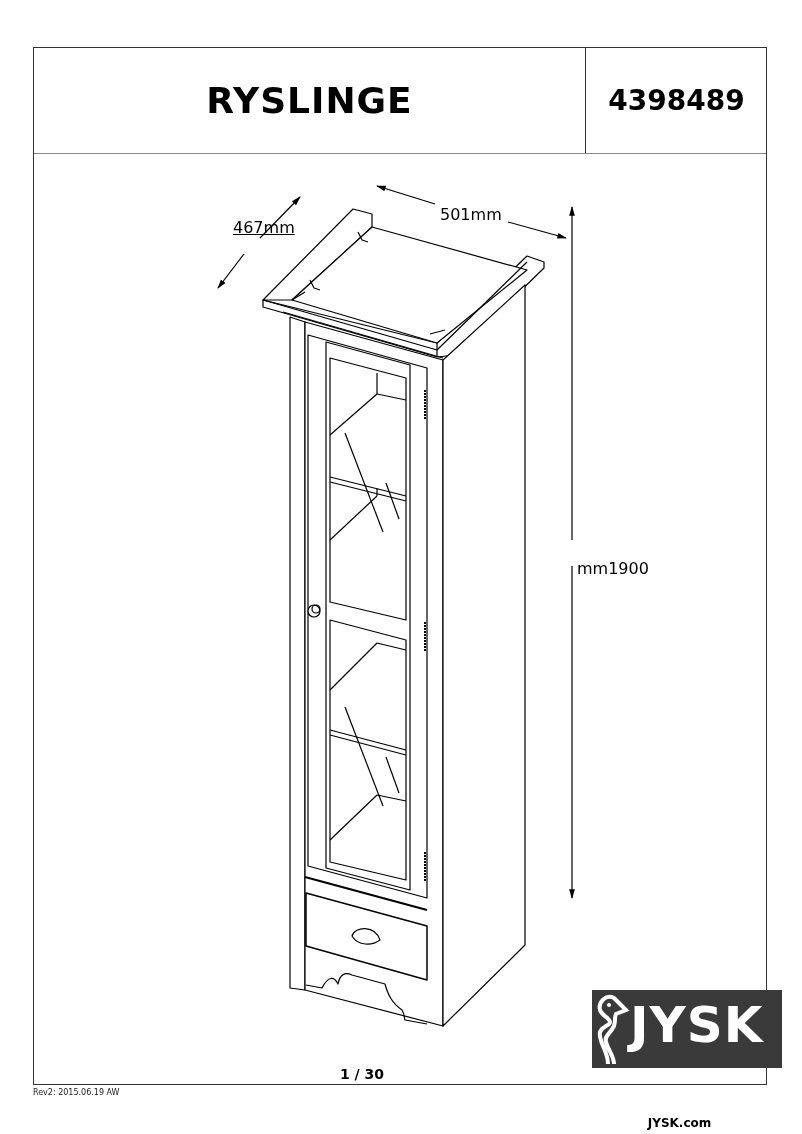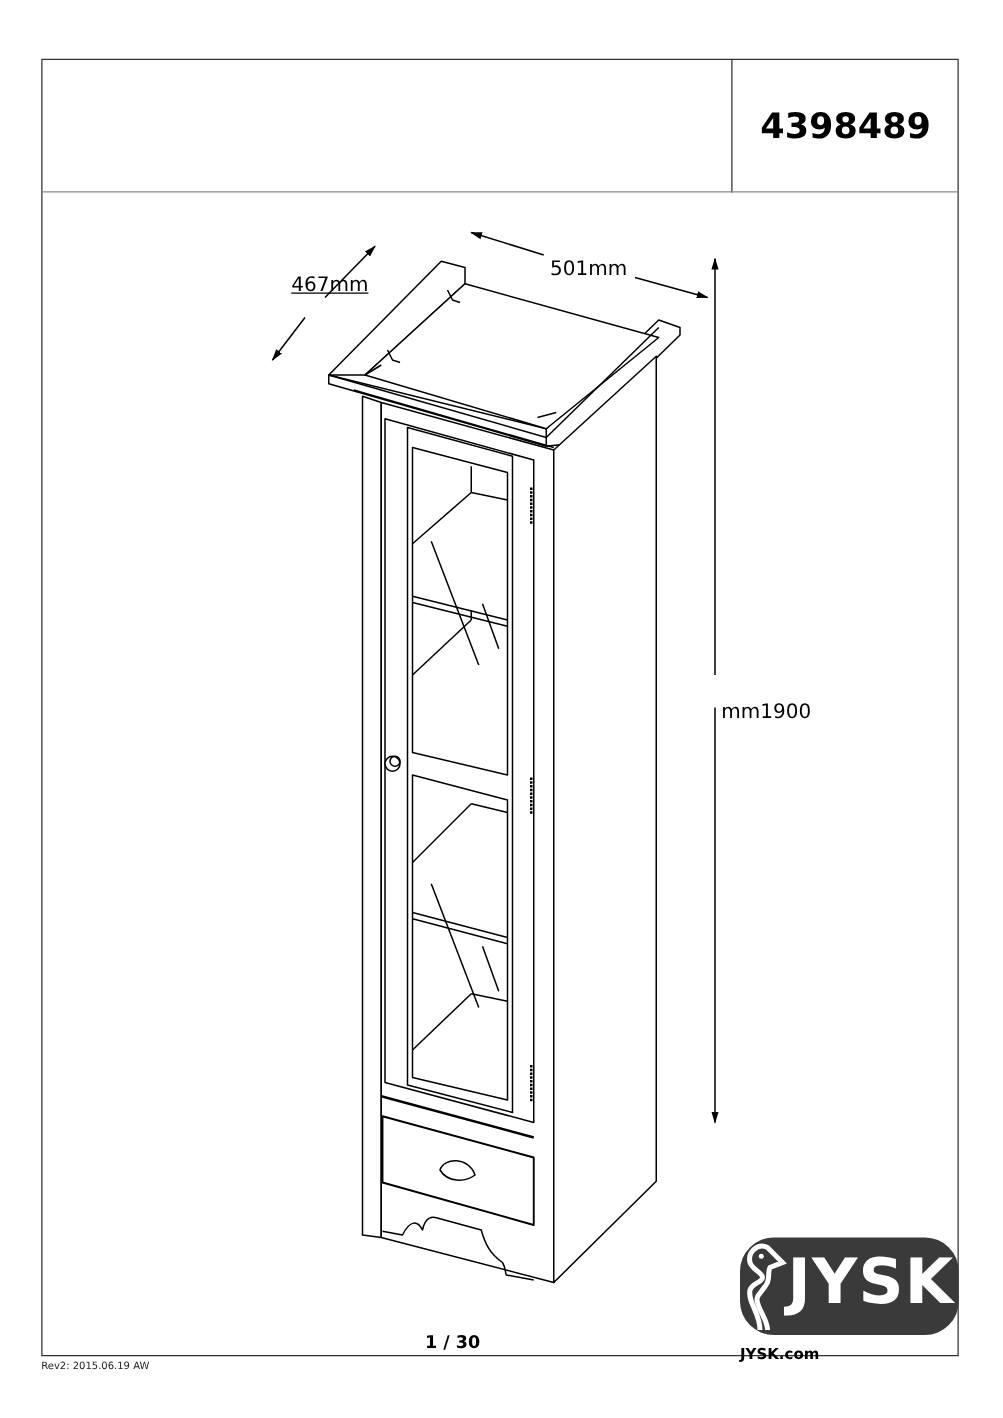--- a/index.html
+++ b/index.html
@@ -4,30 +4,31 @@
 <style>
   html, body { margin:0; padding:0; background:#ffffff; }
   body { width:802px; height:1134px; position:relative; overflow:hidden; font-family:"DejaVu Sans", sans-serif; color:#000; }
   .frame { position:absolute; left:33px; top:47px; width:734px; height:1038px; border:1px solid #333; box-sizing:border-box; }
   .header-divider { position:absolute; left:0; top:105px; width:100%; height:0; border-top:1px solid #888; }
   .header-vdivider { position:absolute; left:551px; top:0; width:0; height:106px; border-left:1px solid #333; }
   .title { position:absolute; left:0; top:0; width:551px; height:105px; display:flex; align-items:center; justify-content:center; font-weight:bold; font-size:36px; letter-spacing:1px; }
   .code { position:absolute; left:552px; top:0; width:181px; height:105px; display:flex; align-items:center; justify-content:center; font-weight:bold; font-size:28px; }
   .drawing { position:absolute; left:0; top:0; width:802px; height:1134px; }
   .dim { position:absolute; font-size:16px; font-family:"DejaVu Sans", sans-serif; }
-  .logo { position:absolute; left:592px; top:990px; width:175px; height:78px; background:#3a3a3a;border-radius:27px; }
+  .logo { position:absolute; left:592px; top:990px; width:190px; height:78px; background:#3a3a3a; }
   .logo-text { position:absolute; left:38px; top:6px; color:#fff; font-weight:bold; font-size:50px; letter-spacing:1px; font-family:"DejaVu Sans", sans-serif; }
-  .logo-url { position:absolute; left:592px; top:1076px; width:175px; font-weight:bold; font-size:12px; }
+  .logo-url { position:absolute; left:592px; top:1116px; width:175px; text-align:center; font-weight:bold; font-size:12px; }
   .page-num { position:absolute; left:340px; top:1066px; width:120px; text-align:left; font-weight:bold; font-size:14px; }
   .rev { position:absolute; left:33px; top:1088px; font-size:8px; color:#222; }
 </style>
 </head>
 <body>
 
 <div class="frame">
+  <div class="title">RYSLINGE</div>
   <div class="header-vdivider"></div>
   <div class="code">4398489</div>
   <div class="header-divider"></div>
 </div>
 
 <svg class="drawing" viewBox="0 0 802 1134" xmlns="http://www.w3.org/2000/svg">
   <defs>
     <marker id="arr" viewBox="0 0 10 10" refX="9" refY="5" markerWidth="8" markerHeight="8" orient="auto-start-reverse">
       <path d="M0,2 L10,5 L0,8 z" fill="#000"></path>
     </marker>

